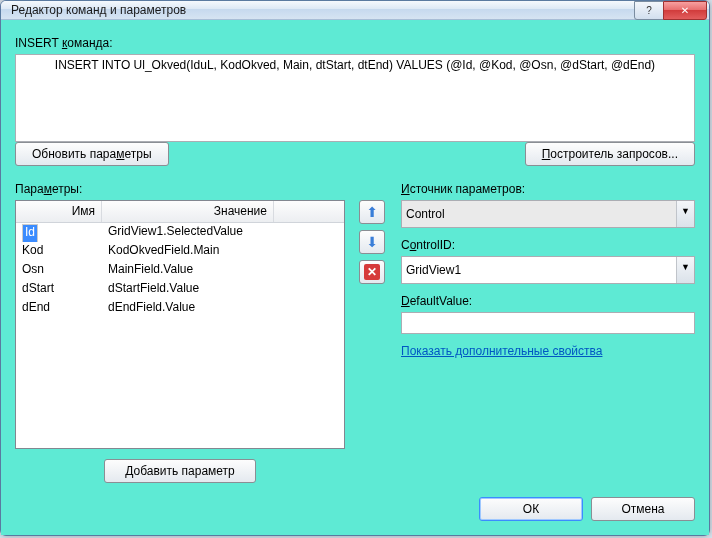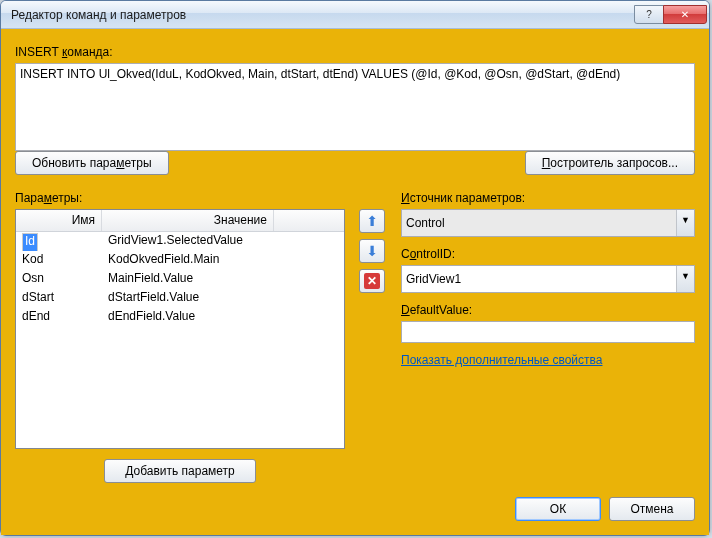--- a/index.html
+++ b/index.html
@@ -16,21 +16,21 @@
     width: 710px;
     height: 536px;
     border: 1px solid #5a7aa0;
     border-radius: 6px;
     background: #eef2f7;
     box-shadow: 0 0 6px rgba(0,0,0,0.3);
     display: flex;
     flex-direction: column;
   }
   .titlebar {
-    height: 28px;
+    height: 19px;
     background: linear-gradient(to bottom, #f5f9fd 0%, #dce8f5 45%, #c6d9ee 46%, #d6e4f2 100%);
     border-bottom: 1px solid #a8bdd6;
     border-radius: 5px 5px 0 0;
     display: flex;
     align-items: center;
     padding: 0 2px 0 10px;
   }
   .titlebar-title { flex: 1; color: #1a1a1a; }
   .titlebar-btns { display: flex; gap: 0; }
   .title-btn {
@@ -49,33 +49,34 @@
     background: linear-gradient(to bottom, #f7a0a0 0%, #e87070 45%, #d03a3a 46%, #e25d5d 100%);
     color: #fff;
     border-color: #a03030;
     border-radius: 0 0 3px 0;
   }
   .content {
     flex: 1;
     padding: 12px 14px 14px 14px;
     display: flex;
     flex-direction: column;
-    background: #eab308;
+    background: #5eead4;
   }
   .lbl { margin: 4px 0 4px 0; }
   .uline { text-decoration: underline; }
   .textarea-sql {
     width: 100%;
     height: 88px;
     resize: none;
     border: 1px solid #abadb3;
     background: #fff;
     font-family: "Segoe UI", Tahoma, sans-serif;
     font-size: 12px;
     padding: 3px 4px;
+    text-align: center;
   }
   .row-btns {
     display: flex;
     justify-content: space-between;
     margin-bottom: 12px;
   }
   button.std {
     height: 24px;
     padding: 0 16px;
     border: 1px solid #8a8e94;
@@ -190,21 +191,21 @@
     margin-top: 10px;
     display: inline-block;
   }
   .add-row { margin-top: 10px; display:flex; justify-content:center; }
   .footer {
     display: flex;
     justify-content: flex-end;
     gap: 8px;
     margin-top: 14px;
   }
-  .footer button.std { width: 86px; }
+  .footer button.std { width: 104px; }
   .ok-btn {
     border: 1px solid #3b8cff !important;
     box-shadow: 0 0 0 1px #9fc8ff inset;
   }
 </style>
 </head>
 <body>
 
 <div class="window">
   <div class="titlebar">

